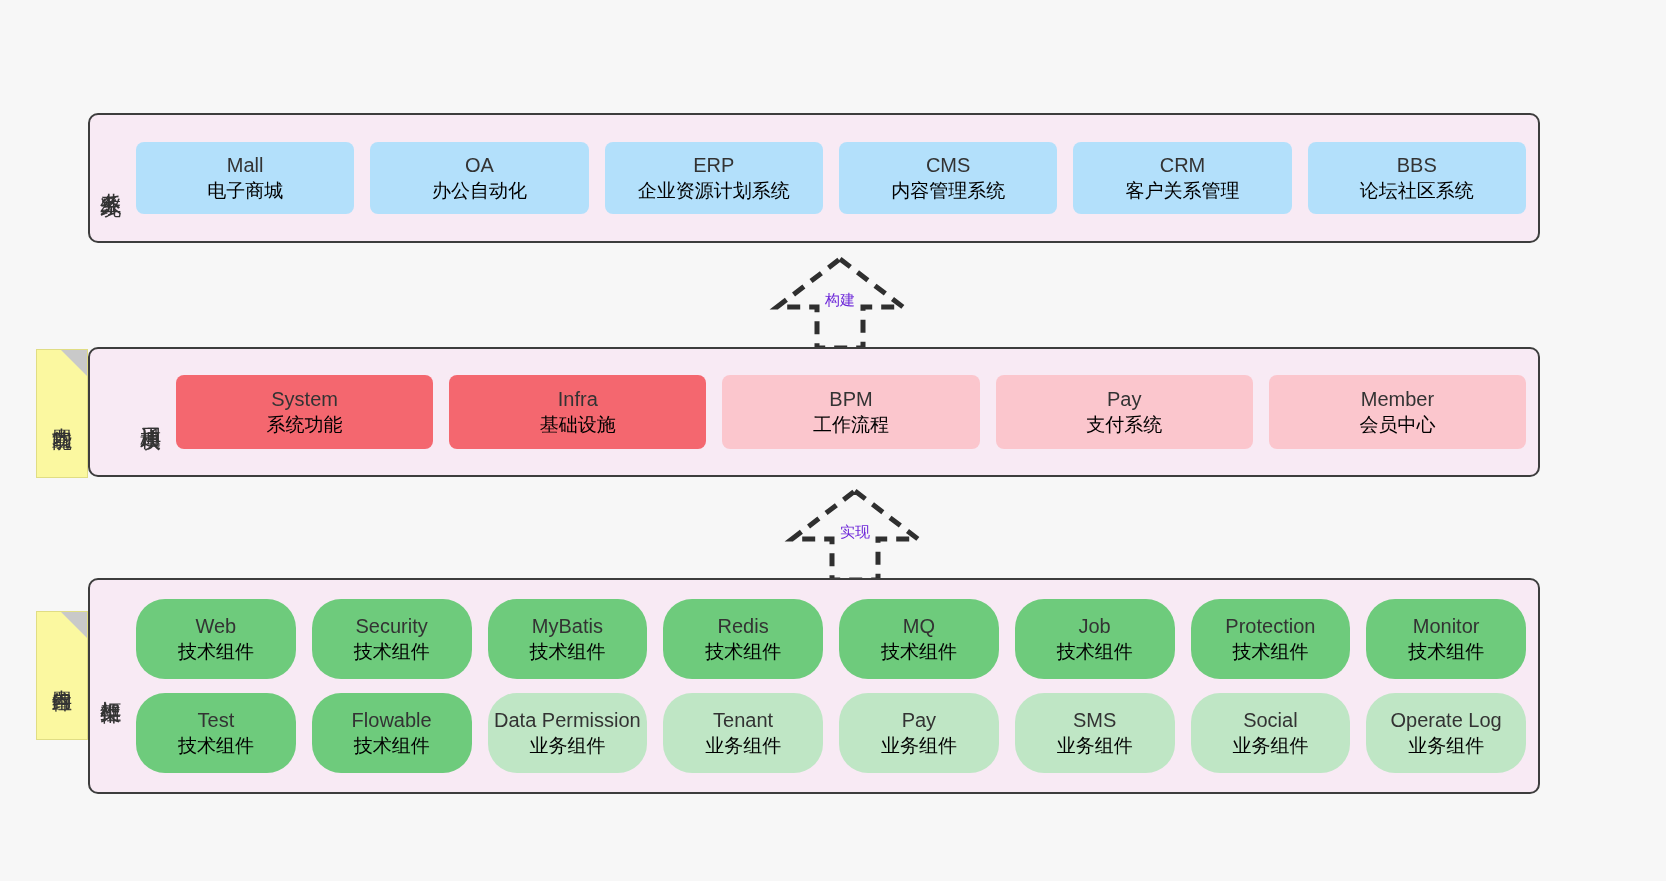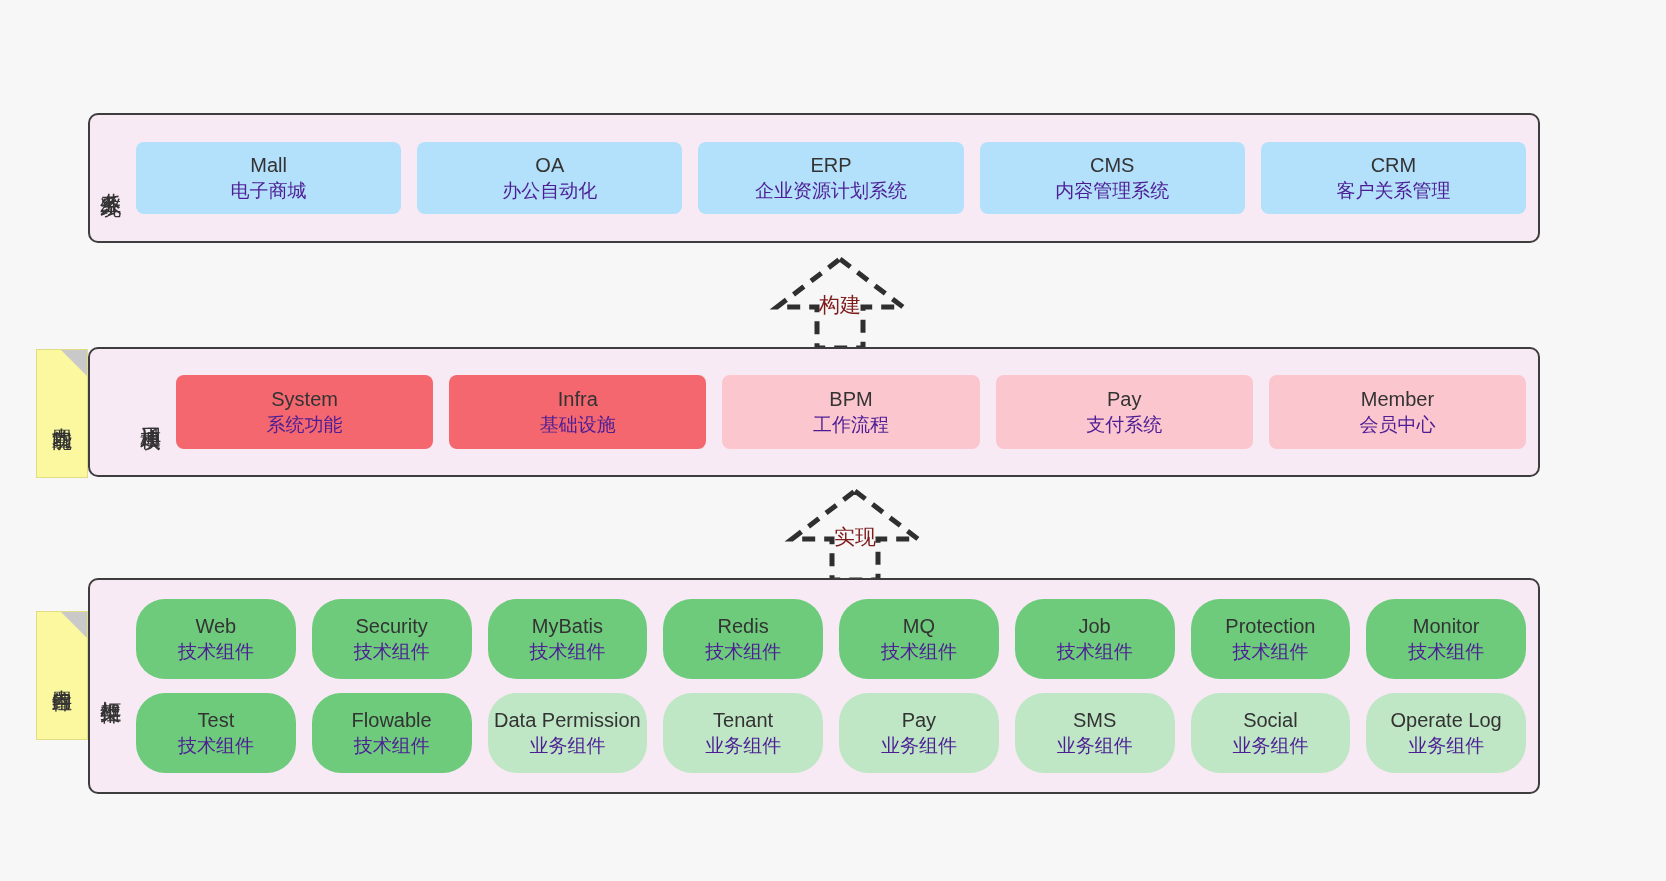--- a/index.html
+++ b/index.html
@@ -76,21 +76,21 @@
     text-align: center;
     line-height: 1.26;
     padding: 4px 6px;
   }
   .card .en {
     font-size: 20px;
     color: #333333;
   }
   .card .cn {
     font-size: 19px;
-    color: #4c1d95;
+    color: #000000;
   }
 
   .card.blue       { background: #b3e0fb; }
   .card.red        { background: #f4676f; }
   .card.pink       { background: #fbc6cd; }
   .card.green      { background: #6ecb7c; }
   .card.lightgreen { background: #bfe6c5; }
 
   
   #layer-business { left: 88px;  top: 113px; width: 1452px; height: 130px; }
@@ -136,22 +136,22 @@
   
   .connector {
     position: absolute;
   }
   .connector svg { display: block; }
   .connector .conn-label {
     position: absolute;
     left: 0;
     right: 0;
     text-align: center;
-    font-size: 21px;
-    color: #7f1d1d;
+    font-size: 15px;
+    color: #6d28d9;
     background: transparent;
     white-space: nowrap;
   }
   #conn-build { left: 745px; top: 255px; width: 190px; height: 95px; }
   #conn-build .conn-label { top: 36px; }
   #conn-impl  { left: 760px; top: 487px; width: 190px; height: 95px; }
   #conn-impl  .conn-label { top: 36px; }
 </style>
 </head>
 <body>
@@ -175,20 +175,24 @@
           <span class="cn">企业资源计划系统</span>
         </div>
         <div class="card blue">
           <span class="en">CMS</span>
           <span class="cn">内容管理系统</span>
         </div>
         <div class="card blue">
           <span class="en">CRM</span>
           <span class="cn">客户关系管理</span>
         </div>
+        <div class="card blue">
+          <span class="en">BBS</span>
+          <span class="cn">论坛社区系统</span>
+        </div>
       </div>
     </div>
   </div>
 
   <div class="connector" id="conn-build">
     <svg width="190" height="95" viewBox="0 0 190 95" fill="none">
       <path d="M95 4 L158 52 L118 52 L118 93 L72 93 L72 52 L32 52 Z" stroke="#2f2f2f" stroke-width="5" stroke-dasharray="13 9" stroke-linejoin="miter" fill="none"></path>
     </svg>
     <div class="conn-label">构建</div>
   </div>

